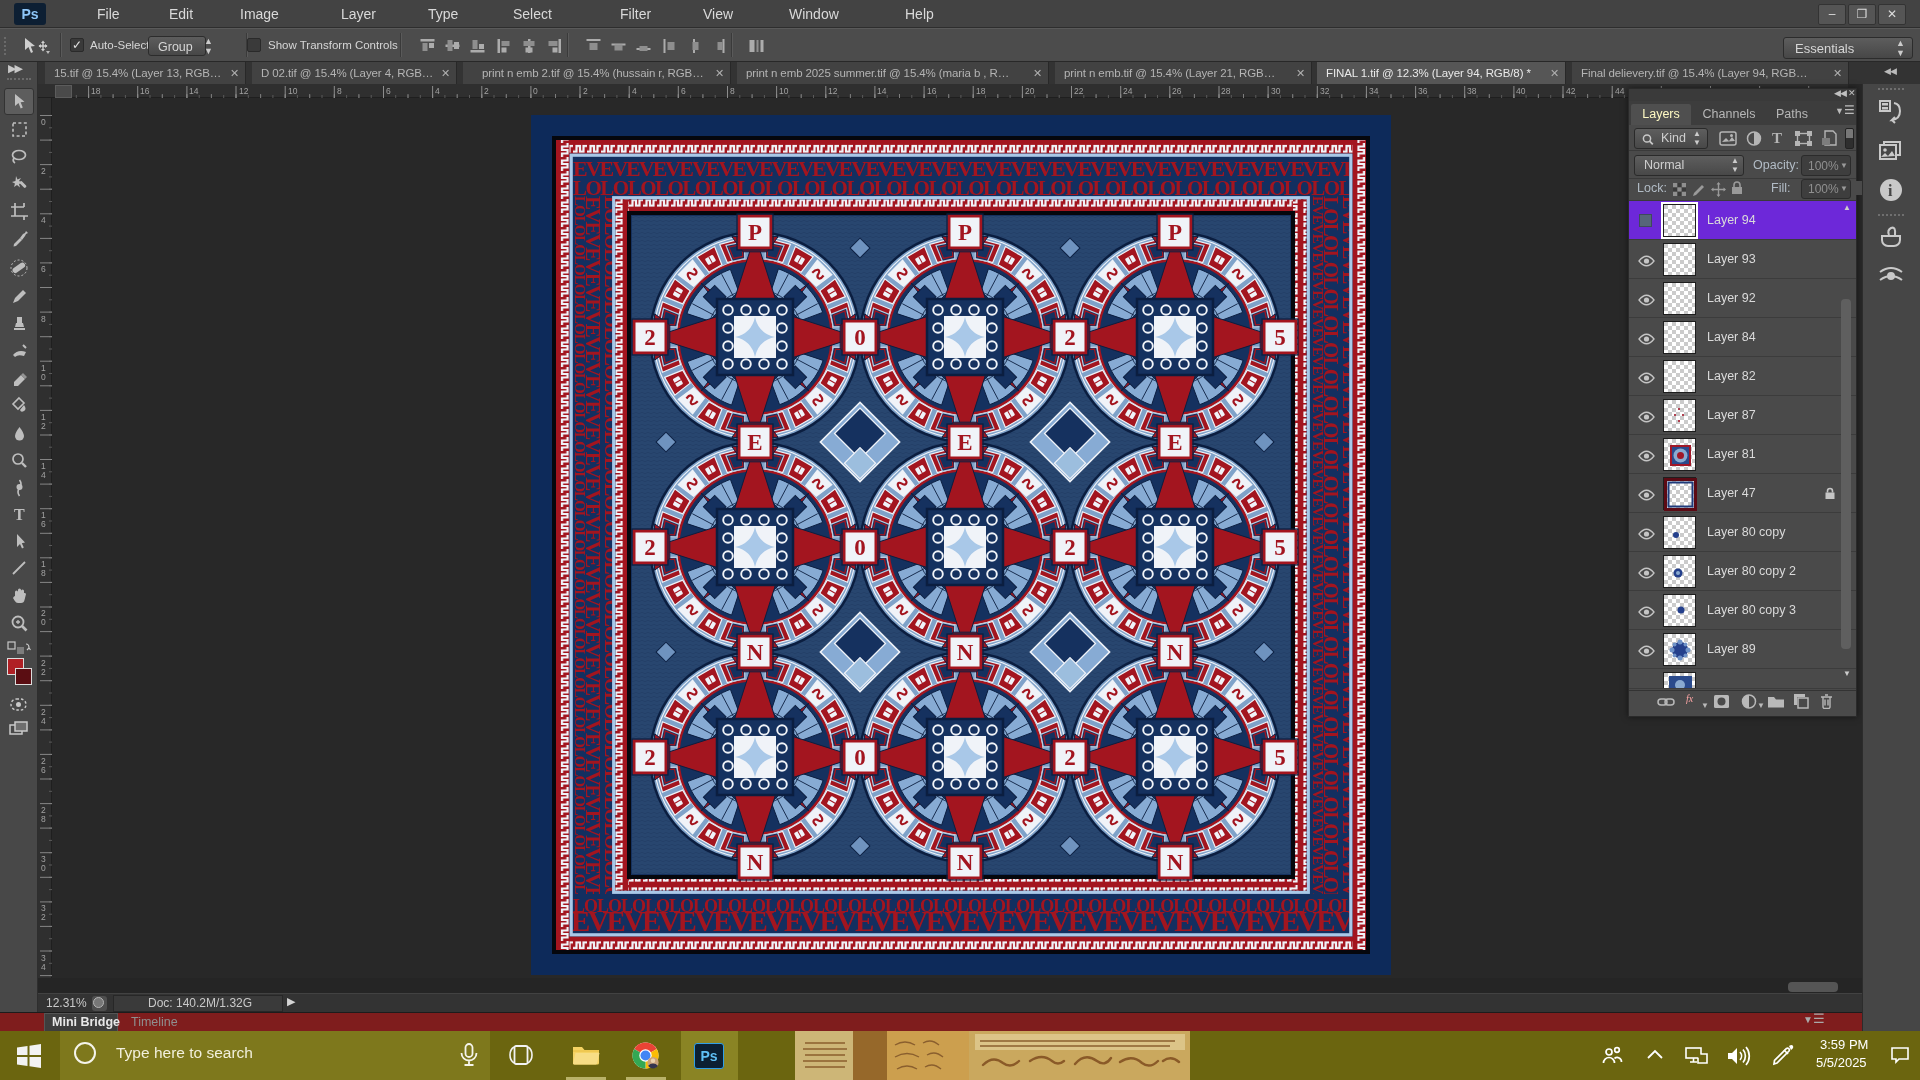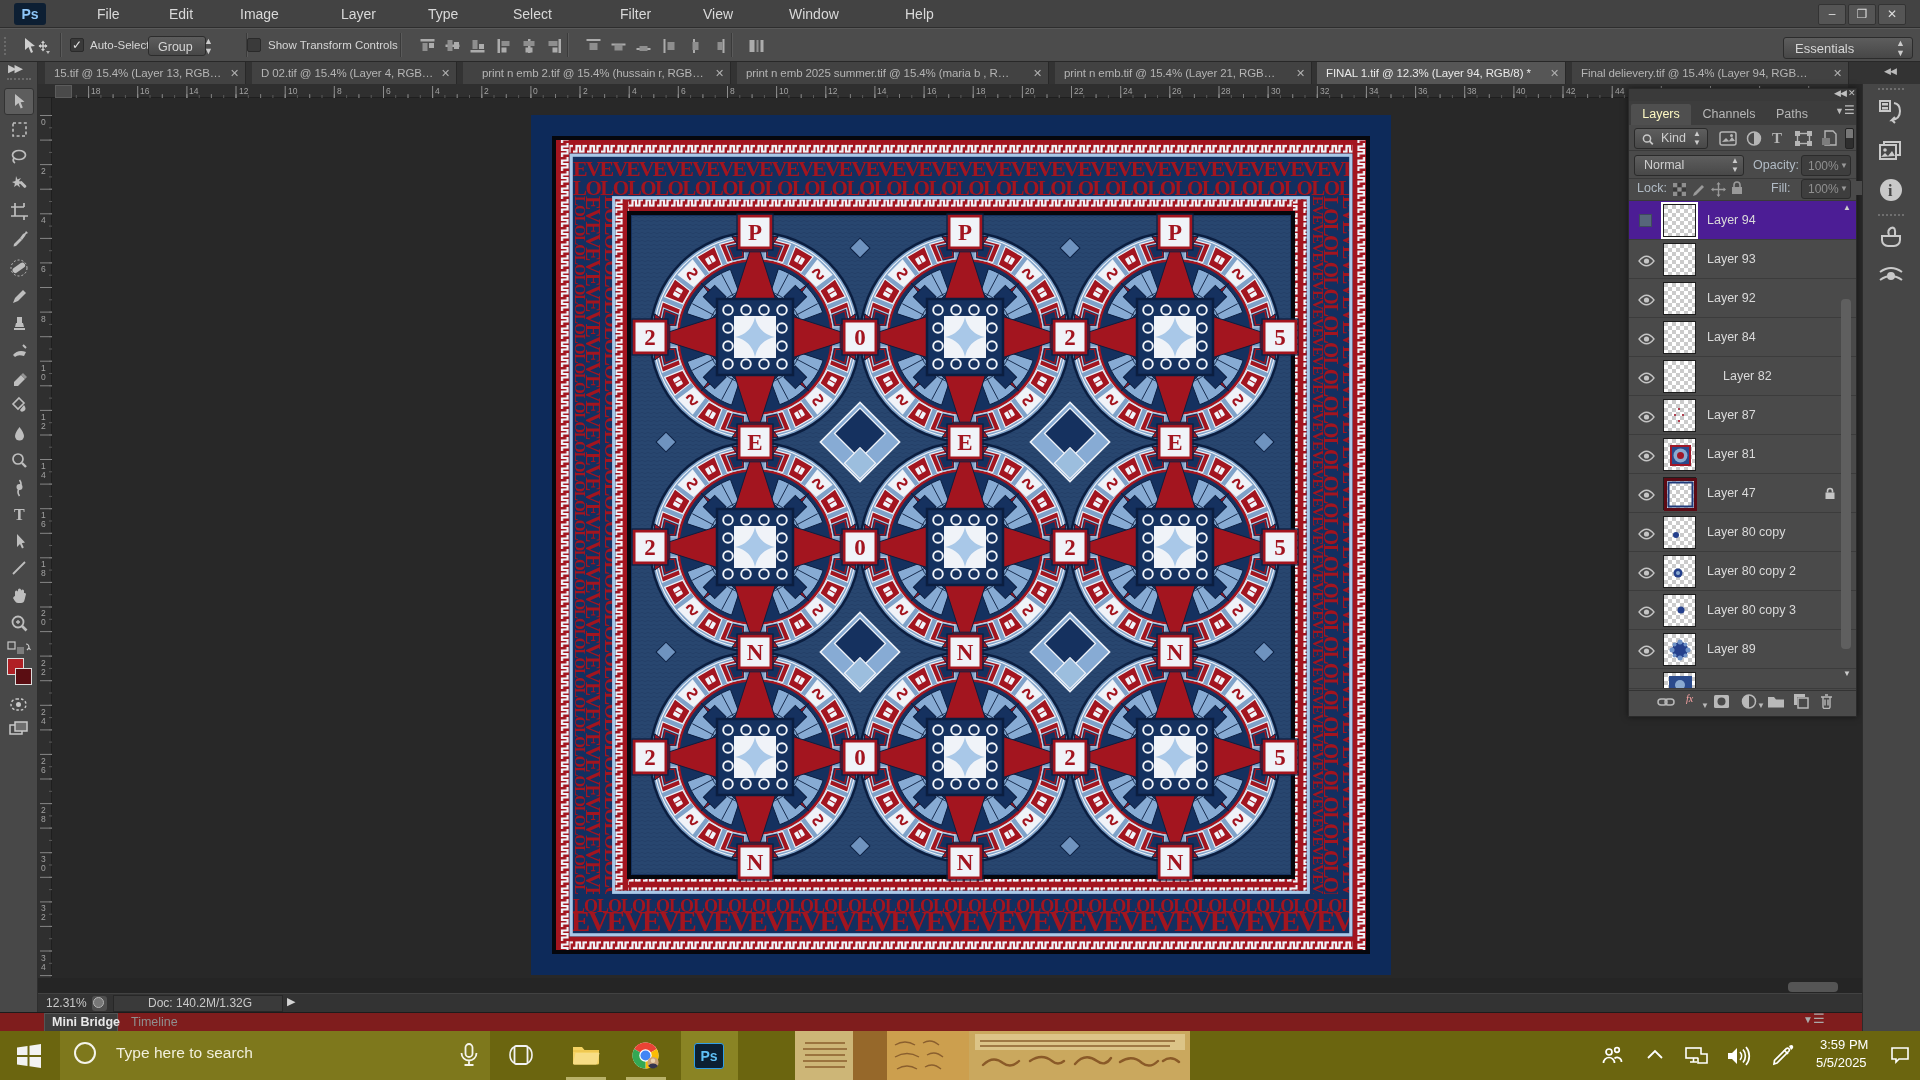--- a/index.html
+++ b/index.html
@@ -27,21 +27,21 @@
 .tool{left:10px;width:19px;height:19px;opacity:.92}
 #lpanel{left:1628px;top:88px;width:229px;height:629px;background:#4a4a4a;border:1px solid #2a2a2a;box-shadow:0 0 6px rgba(0,0,0,.5)}
 #lphead{left:0;top:0;width:227px;height:12px;background:#3a3a3a}
 #lptabs{left:0;top:12px;width:227px;height:24px;background:#3d3d3d}
 .lptab{top:15px;height:21px;font-size:12.5px;line-height:21px;text-align:center;color:#b7b7b7}
 .lptab.on{background:#4f4f4f;color:#fef9c3;border-radius:2px 2px 0 0}
 .prow{left:0;width:227px;background:#4a4a4a;color:#b2bcc6;font-size:12.5px}
 .pwell{background:#3e3e3e;border:1px solid #2b2b2b;border-radius:3px;color:#909090;font-size:12px}
 .pddl{background:linear-gradient(#5e5e5e,#484848);border:1px solid #2a2a2a;border-radius:3px;color:#cfcfcf;font-size:12.5px}
 .lrow{left:0;width:227px;height:39px;background:#4a4a4a;border-bottom:1px solid #3c3c3c}
-.lrow.sel{background:#4c1d95}
+.lrow.sel{background:#6d28d9}
 .lname{color:#dadada;font-size:12.5px;top:0;line-height:39px}
 .thumb{left:34px;top:3px;width:33px;height:33px;border:1px solid #1e1e1e;background:repeating-conic-gradient(#ffffff 0 25%,#cbcbcb 0 50%) 0 0/8px 8px}
 #lpbottom{left:0;top:601px;width:227px;height:26px;background:#4a4a4a;border-top:1px solid #333}
 #dock{left:1862px;top:84px;width:58px;height:947px;background:#464646;border-left:1px solid #2c2c2c}
 #scroll{left:38px;top:978px;width:1824px;height:15px;background:#252525}
 #status{left:38px;top:993px;width:1882px;height:19px;background:#333333;border-top:1px solid #424242}
 #minibridge{left:0px;top:1012px;width:1920px;height:33px;background:#7f1d1d;border-top:1px solid #1c1c1c}
 #taskbar{left:0;top:1031px;width:1920px;height:49px;background:#6b650f}
 #searchbox{left:60px;top:0;width:430px;height:49px;background:#7e781c}
 #pstile{left:681px;top:0;width:57px;height:49px;background:#8a8424}
@@ -1229,21 +1229,21 @@
           </svg></div>
         <div class="thumb abs" style=""></div>
         <span class="lname abs" style="left:78px">Layer 84</span>
       </div>
       <div class="lrow abs" style="top:268px">
         <div class="abs" style="left:9px;top:13px"><svg width="17" height="12" viewBox="0 0 17 12">
             <path d="M1,6 Q8.5,-3.5 16,6 Q8.5,15.5 1,6 Z" fill="none" stroke="#c5c5c5" stroke-width="1.3"></path>
             <circle cx="8.5" cy="6" r="2.6" fill="#c5c5c5"></circle>
           </svg></div>
         <div class="thumb abs" style=""></div>
-        <span class="lname abs" style="left:94px">Layer 82</span>
+        <span class="lname abs" style="left:78px">Layer 82</span>
       </div>
       <div class="lrow abs" style="top:307px">
         <div class="abs" style="left:9px;top:13px"><svg width="17" height="12" viewBox="0 0 17 12">
             <path d="M1,6 Q8.5,-3.5 16,6 Q8.5,15.5 1,6 Z" fill="none" stroke="#c5c5c5" stroke-width="1.3"></path>
             <circle cx="8.5" cy="6" r="2.6" fill="#c5c5c5"></circle>
           </svg></div>
         <div class="thumb abs" style=""><svg width="33" height="33">
             <g fill="#b04050">
               <rect x="14" y="8" width="2" height="2"></rect>
               <rect x="10" y="14" width="2" height="2"></rect>

